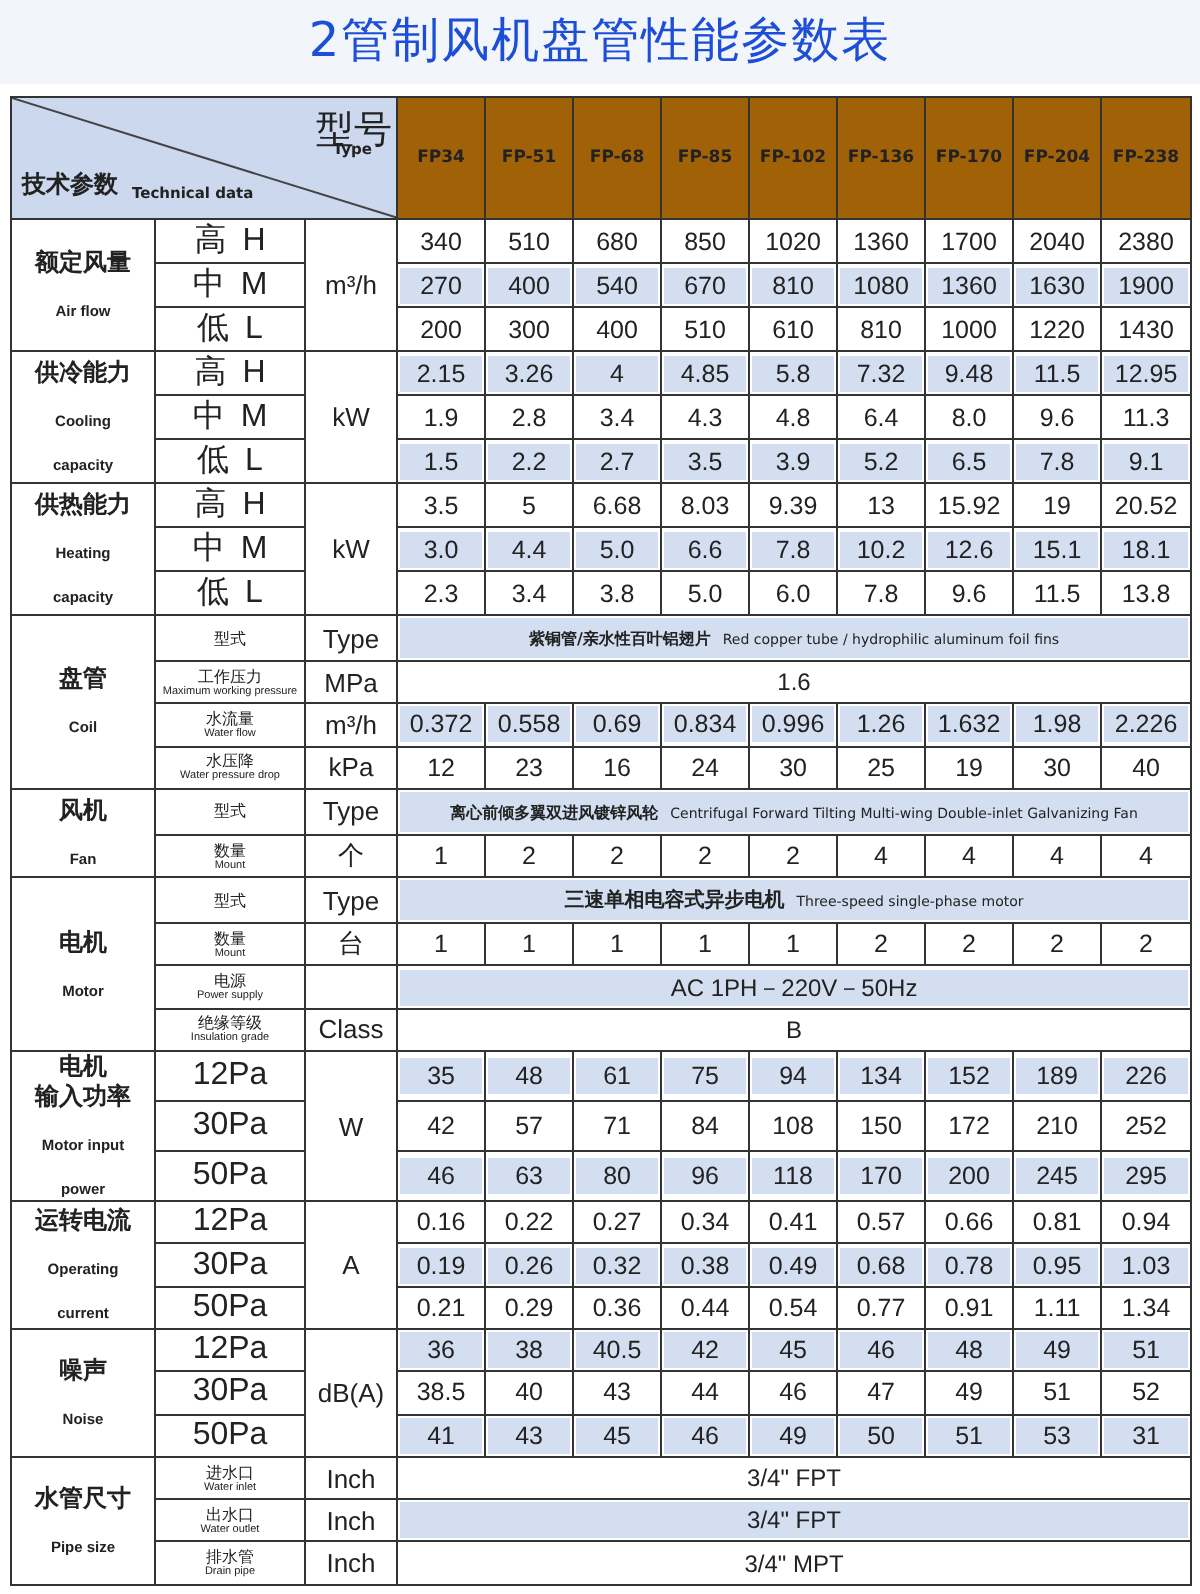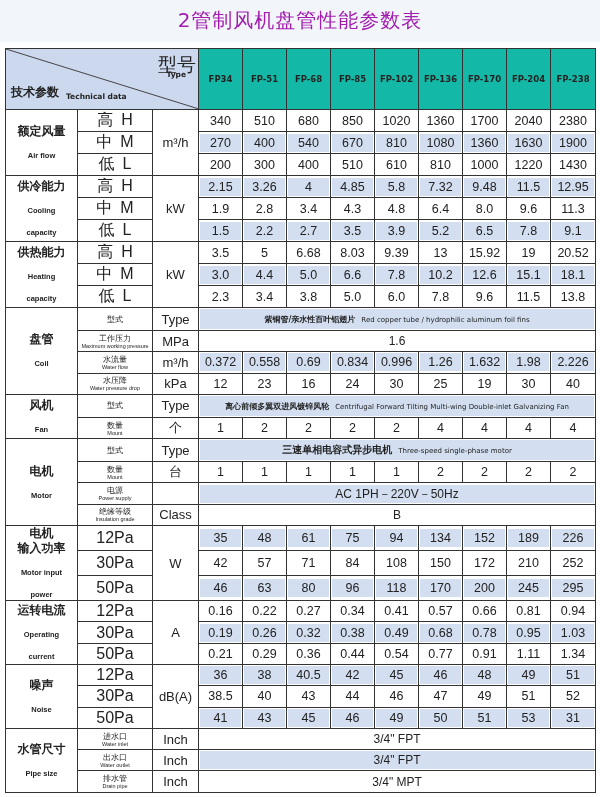--- a/index.html
+++ b/index.html
@@ -1,24 +1,24 @@
 <!DOCTYPE html>
 <html><head>
 <meta charset="utf-8">
 <style>
   html,body{margin:0;padding:0;}
   body{width:600px;height:797px;background:#f2f5fa;font-family:"DejaVu Sans","Liberation Sans",sans-serif;overflow:hidden;position:relative;}
-  .title{position:absolute;left:0;top:0;width:600px;height:42px;text-align:center;line-height:40px;font-size:20px;color:#a21caf;letter-spacing:1px;}
+  .title{position:absolute;left:0;top:0;width:600px;height:42px;text-align:center;line-height:40px;font-size:24px;color:#1d4ed8;letter-spacing:1px;}
   .sheet{position:absolute;left:0;top:42px;width:600px;height:755px;background:#fff;}
   table{position:absolute;left:5px;top:48px;border-collapse:collapse;table-layout:fixed;width:590px;}
   td{border:1.5px solid #333;padding:0;text-align:center;vertical-align:middle;height:20.3px;font-family:"Liberation Sans",sans-serif;font-size:12.5px;color:#222;background:#fff;white-space:nowrap;overflow:hidden;}
   td.hl{background:#fff;}
   td.hl span.v{display:block;margin:1px;background:#d3dff1;line-height:18px;}
   td span.v{display:block;line-height:18px;}
-  .hdr{background:#14b8a6;height:60px;font-family:"DejaVu Sans",sans-serif;font-size:8.5px;font-weight:bold;color:#222;}
+  .hdr{background:#a16207;height:60px;font-family:"DejaVu Sans",sans-serif;font-size:8.5px;font-weight:bold;color:#222;}
   .corner{position:relative;background:#cbd8ee;}
   .corner svg{position:absolute;left:0;top:0;}
   .corner .typecn{position:absolute;right:2px;top:3px;font-size:19px;font-weight:normal;}
   .corner .typeen{position:absolute;right:12px;top:21px;font-size:7.5px;font-weight:bold;}
   .corner .tdcn{position:absolute;left:5px;bottom:8px;font-size:12px;font-weight:bold;}
   .corner .tden{position:absolute;left:60px;bottom:8px;font-size:7.5px;font-weight:bold;}
   .grp .cn{font-size:12px;font-weight:bold;display:block;line-height:15px;}
   .grp .en{font-size:7.5px;font-weight:bold;display:block;line-height:10px;margin-top:12px;}
   .sub .cn{font-size:8px;font-weight:normal;display:block;line-height:9px;}
   .sub .en{font-size:5.5px;display:block;line-height:6px;}

